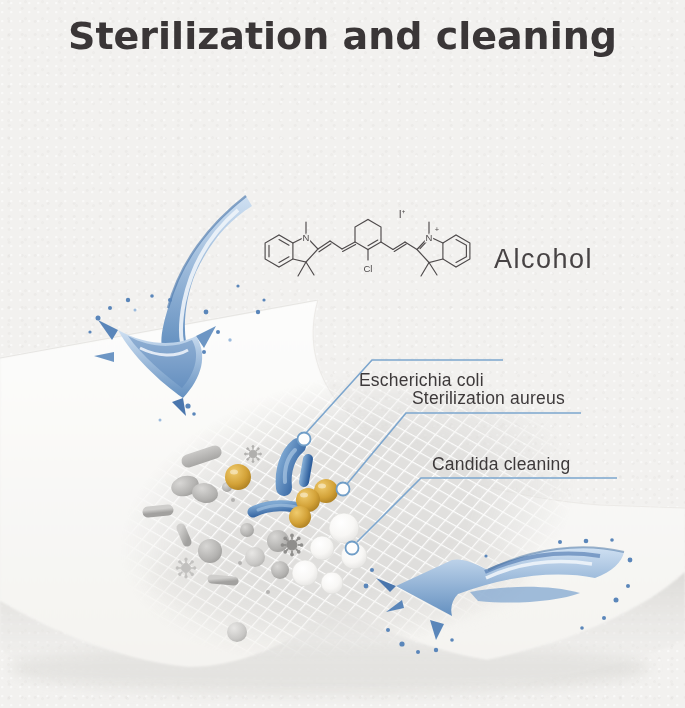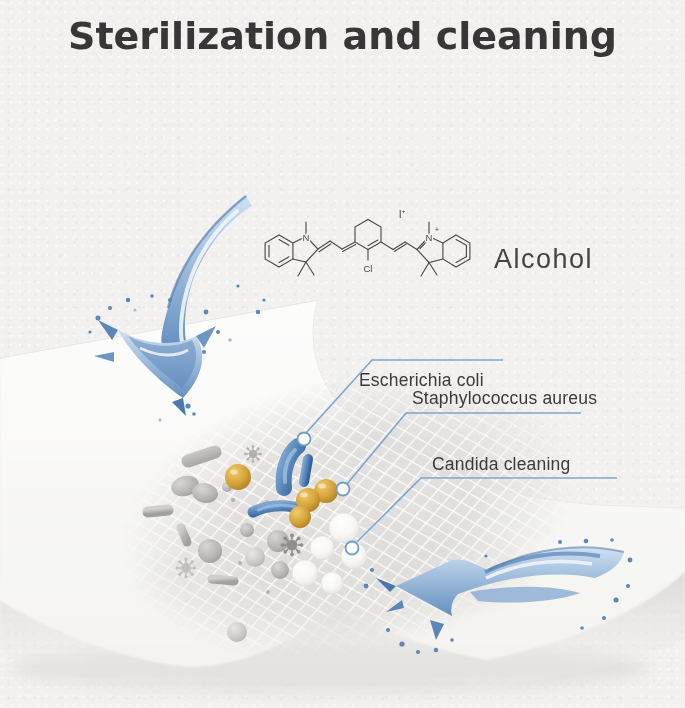--- a/index.html
+++ b/index.html
@@ -288,21 +288,21 @@
       <text x="185" y="29" font-size="7.5">+</text>
       <text x="116" y="69" font-size="9.5">Cl</text>
       <text x="150" y="15" font-size="10.5">I⁺</text>
     </g>
   </svg>
 
   <h1 class="title">Sterilization and cleaning</h1>
   <div class="alcohol">Alcohol</div>
 
   <div class="callout-label lbl-ecoli">Escherichia coli</div>
-  <div class="callout-label lbl-staph">Staphylococcus aureus</div>
+  <div class="callout-label lbl-staph">Sterilization aureus</div>
   <div class="callout-label lbl-candida">Candida cleaning</div>
 
   <svg class="overlay" width="685" height="708" viewBox="0 0 685 708">
     <g stroke="#7ca6ce" stroke-width="1.6" fill="none">
       <polyline points="503,360 372,360 306,433"></polyline>
       <polyline points="581,413 406,413 347,484"></polyline>
       <polyline points="617,478 421,478 357,542"></polyline>
     </g>
     <g fill="#fdfdfd" stroke="#6f9dc7" stroke-width="1.8">
       <circle cx="304" cy="439" r="6.5"></circle>

